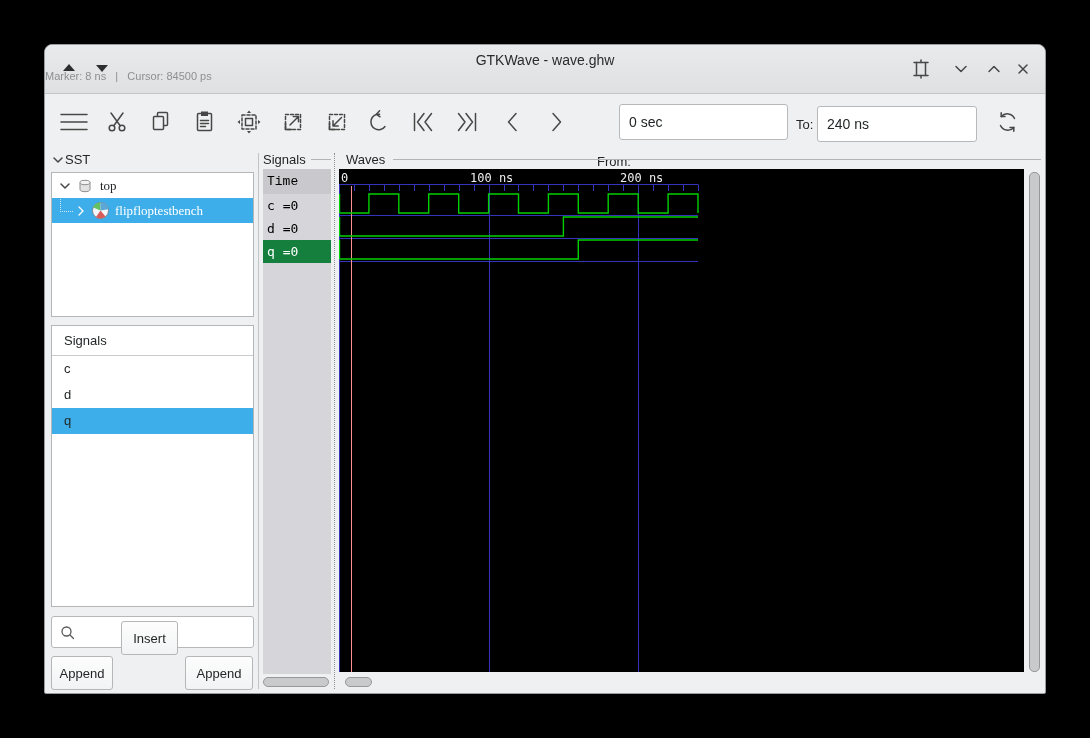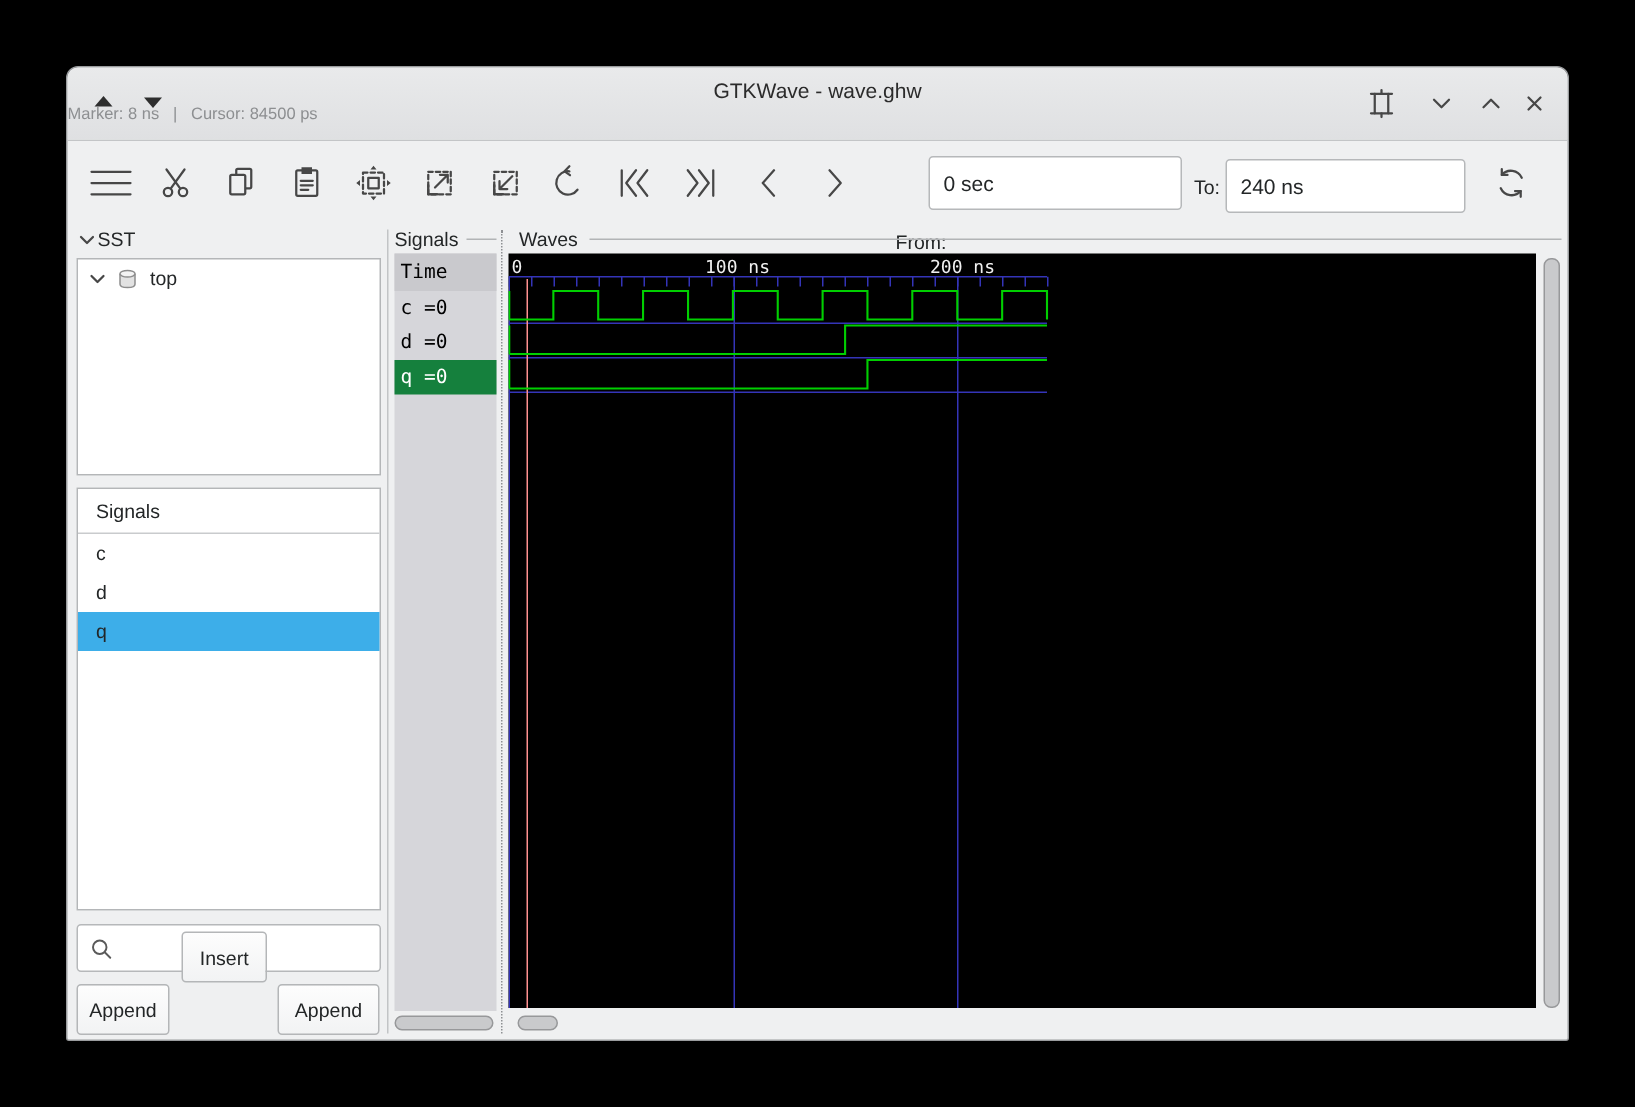--- a/index.html
+++ b/index.html
@@ -154,30 +154,43 @@
       </g>
     </svg>
   </div>
 
   <div class="abs" style="left:6px;top:107px;display:flex;align-items:center;">
     <svg width="14" height="14">
       <path class="icon" stroke-width="1.2" d="M3 5l4 4 4-4"></path>
     </svg>
     <span class="lbl">SST</span>
   </div>
-  <div class="abs panel" style="left:6px;top:127px;width:203px;height:145px;">
+  <div class="abs panel" style="left:6px;top:127px;width:203px;height:145px;font-family:Liberation Serif, serif;">
     <div class="tree-row">
       <svg width="14" height="14" style="margin-left:6px;">
         <path class="icon" stroke-width="1.2" d="M3 5l4 4 4-4"></path>
       </svg>
       <svg width="18" height="18" style="margin-left:4px;">
         <path d="M4 5.5v7c0 1.4 2.2 2.2 5 2.2s5-.8 5-2.2v-7" fill="#e2e2e2" stroke="#8d8d8d" stroke-width="1"></path>
         <ellipse cx="9" cy="5.5" rx="5" ry="2.2" fill="#f3f3f3" stroke="#8d8d8d" stroke-width="1"></ellipse>
       </svg>
       <span style="margin-left:6px;">top</span>
+    </div>
+    <div class="tree-row sel-blue">
+      <div style="width:12px;height:12px;margin-left:8px;border-left:1px dotted rgba(255,255,255,.75);border-bottom:1px dotted rgba(255,255,255,.75);margin-bottom:10px;"></div>
+      <svg width="12" height="14" style="margin-left:2px;">
+        <path d="M4 3l4 4-4 4" fill="none" stroke="#ffffff" stroke-width="1.3" stroke-linecap="round"></path>
+      </svg>
+      <svg width="19" height="19" style="margin-left:4px;">
+        <circle cx="9.5" cy="9.5" r="8" fill="#f2f7fb" stroke="#777" stroke-width="0.8"></circle>
+        <path d="M9.5 9.5L9.5 1.6A7.9 7.9 0 0 0 2.2 6.5Z" fill="#63c063"></path>
+        <path d="M9.5 9.5L17.3 8.2A7.9 7.9 0 0 0 9.5 1.6Z" fill="#5ba7d8"></path>
+        <path d="M9.5 9.5L5 16A7.9 7.9 0 0 0 14.5 15.6Z" fill="#d85b5b"></path>
+      </svg>
+      <span style="margin-left:5px;">flipfloptestbench</span>
     </div>
   </div>
 
   <div class="abs panel" style="left:6px;top:280px;width:203px;height:282px;">
     <div style="height:29px;line-height:29px;padding-left:12px;font-size:13px;color:#232627;border-bottom:1px solid #c9cbcd;">Signals</div>
     <div class="list-row">c</div>
     <div class="list-row">d</div>
     <div class="list-row sel-blue">q</div>
   </div>
   <div class="abs field" style="left:6px;top:571px;width:203px;height:32px;padding-left:30px;" aria-label="">
@@ -189,21 +202,21 @@
   <div class="abs btn" style="left:6px;top:611px;width:62px;height:34px;">Append</div>
   <div class="abs btn" style="left:76px;top:576px;width:57px;height:34px;">Insert</div>
   <div class="abs btn" style="left:140px;top:611px;width:68px;height:34px;">Append</div>
 
   <div class="abs" style="left:213px;top:108px;width:1px;height:536px;background:#c2c4c6;"></div>
   <div class="abs sep-dotted" style="left:289px;top:108px;width:0;height:536px;"></div>
 
   <div class="abs lbl" style="left:218px;top:107px;">Signals</div>
   <div class="abs frame-line" style="left:266px;top:114px;width:20px;"></div>
   <div id="sigcol" class="abs" style="left:218px;top:124px;width:68px;height:505px;">
-    <div class="sig-row mono" style="background:#c9c9cd;height:25px;line-height:25px;">Time</div>
+    <div class="sig-row mono" style="background:#c9c9cd;height:25px;line-height:25px;font-family:Liberation Mono, monospace;">Time</div>
     <div class="sig-row mono">c =0</div>
     <div class="sig-row mono">d =0</div>
     <div class="sig-row mono sig-sel">q =0</div>
   </div>
   <div class="abs scroll-thumb" style="left:218px;top:632px;width:66px;height:10px;"></div>
 
   <div class="abs lbl" style="left:301px;top:107px;">Waves</div>
   <div class="abs frame-line" style="left:348px;top:114px;width:648px;"></div>
 
   <div class="abs" style="left:294px;top:124px;width:685px;height:503px;background:#000;">

